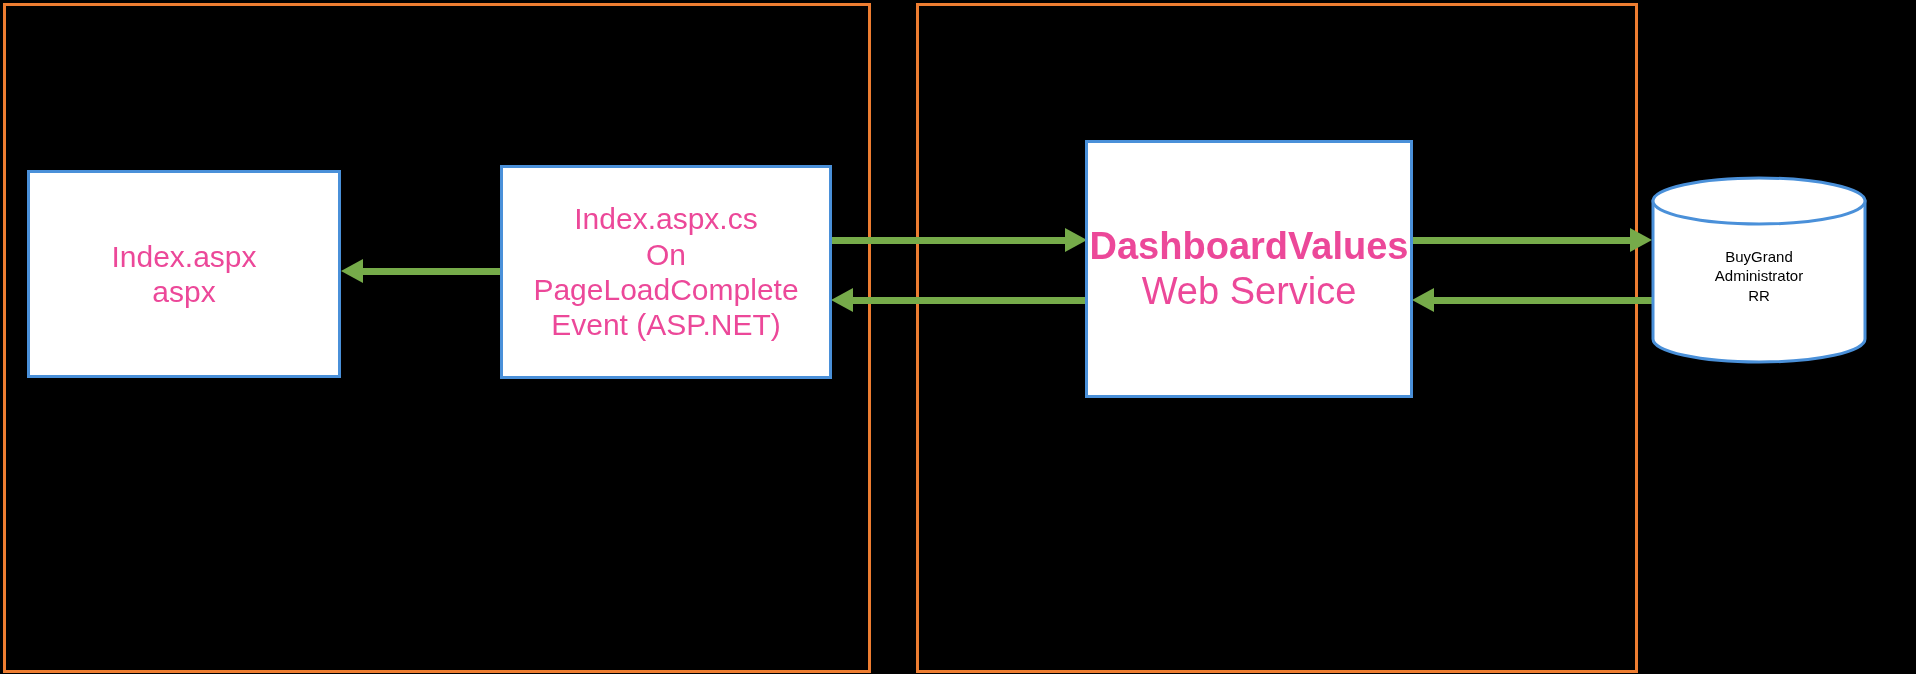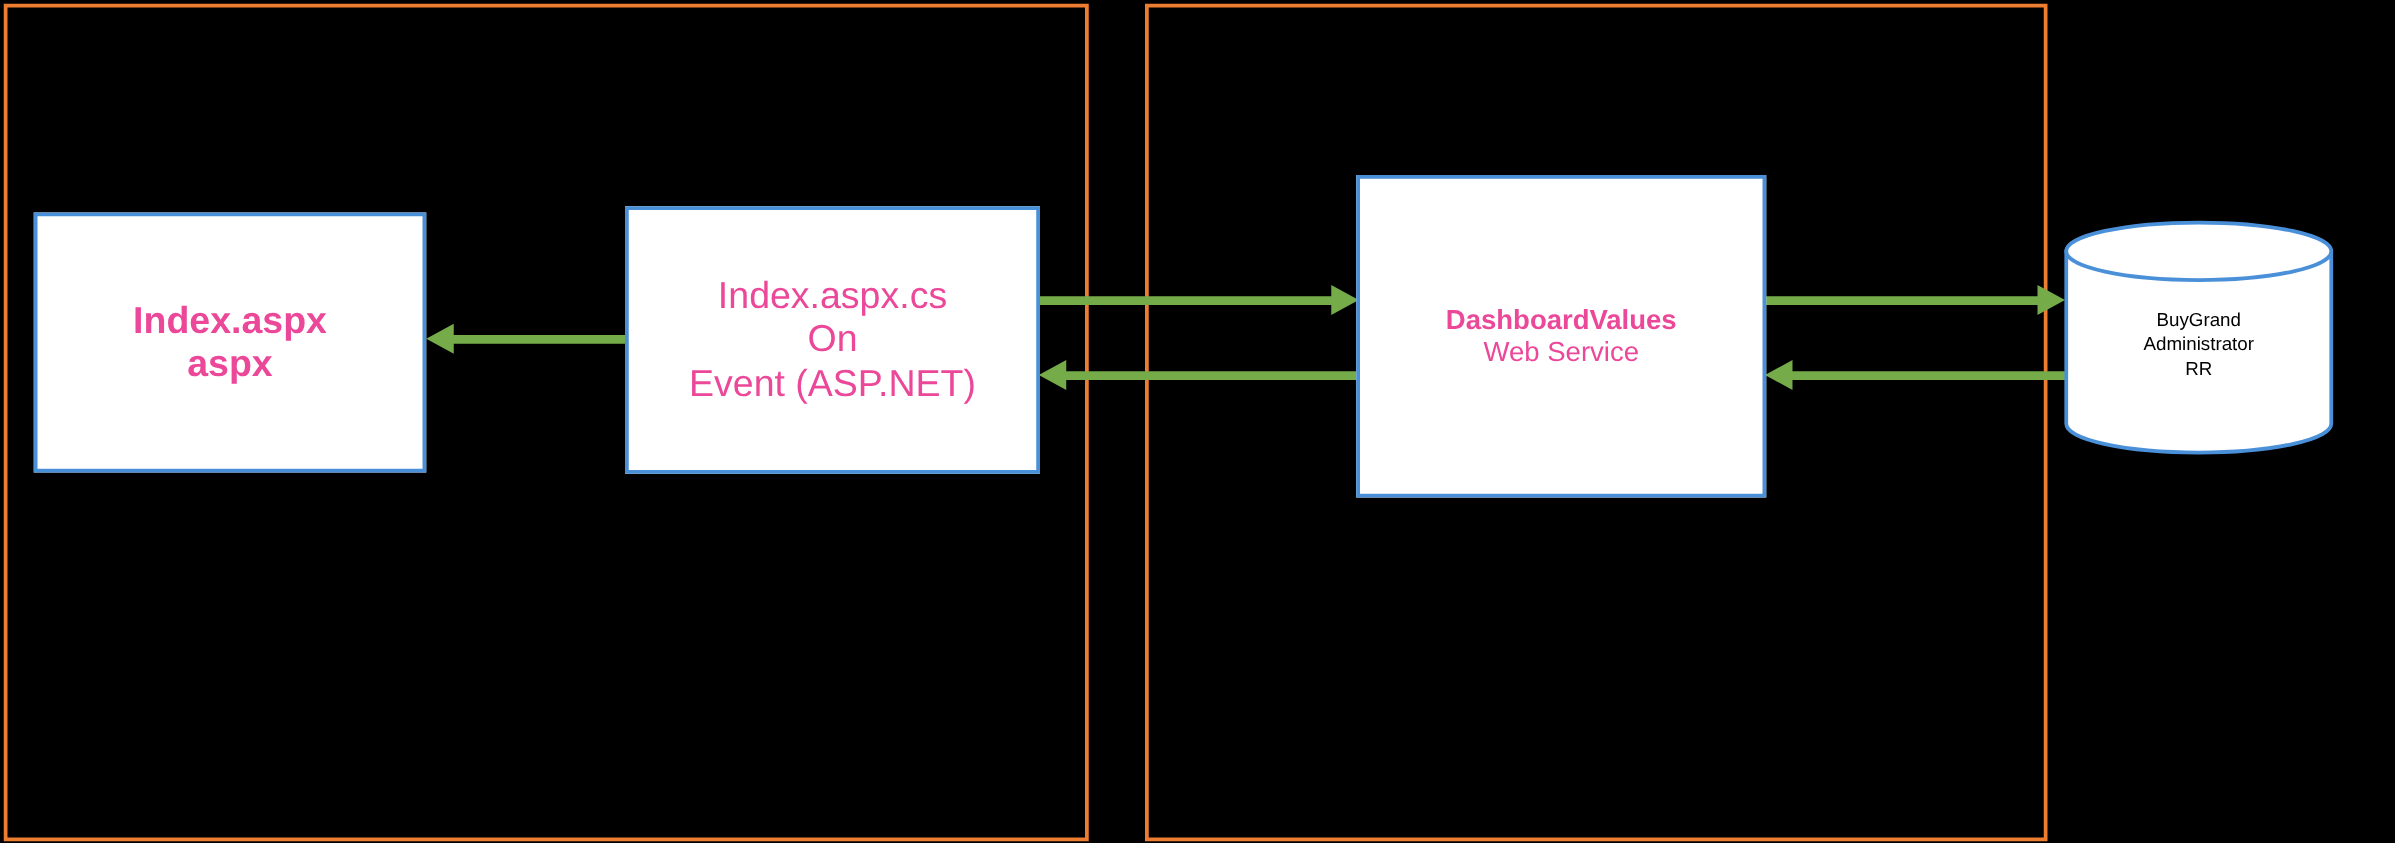--- a/index.html
+++ b/index.html
@@ -55,35 +55,34 @@
   .node-box .line {
     display: block;
     white-space: nowrap;
   }
   #box-index-aspx {
     left: 27px;
     top: 170px;
     width: 314px;
     height: 208px;
     font-size: 30px;
-    font-weight: bold;
   }
   #box-index-aspx-cs {
     left: 500px;
     top: 165px;
     width: 332px;
     height: 214px;
     font-size: 30px;
   }
   #box-dashboard-values {
     left: 1085px;
     top: 140px;
     width: 328px;
     height: 258px;
-    font-size: 22px;
+    font-size: 38px;
     text-align: right;
   }
   .bold-line { font-weight: bold; }
 
   
   #db-cylinder {
     position: absolute;
     left: 1650px;
     top: 175px;
     width: 218px;
@@ -160,20 +159,21 @@
   <div class="panel" id="panel-service"></div>
 
   <div class="node-box" id="box-index-aspx">
     <span class="line">Index.aspx</span>
     <span class="line">aspx</span>
   </div>
 
   <div class="node-box" id="box-index-aspx-cs">
     <span class="line">Index.aspx.cs</span>
     <span class="line">On</span>
+    <span class="line">PageLoadComplete</span>
     <span class="line">Event (ASP.NET)</span>
   </div>
 
   <div class="node-box" id="box-dashboard-values">
     <span class="line bold-line">DashboardValues</span>
     <span class="line">Web Service</span>
   </div>
 
   <div id="db-cylinder">
     <svg width="218" height="190" viewBox="0 0 218 190">

